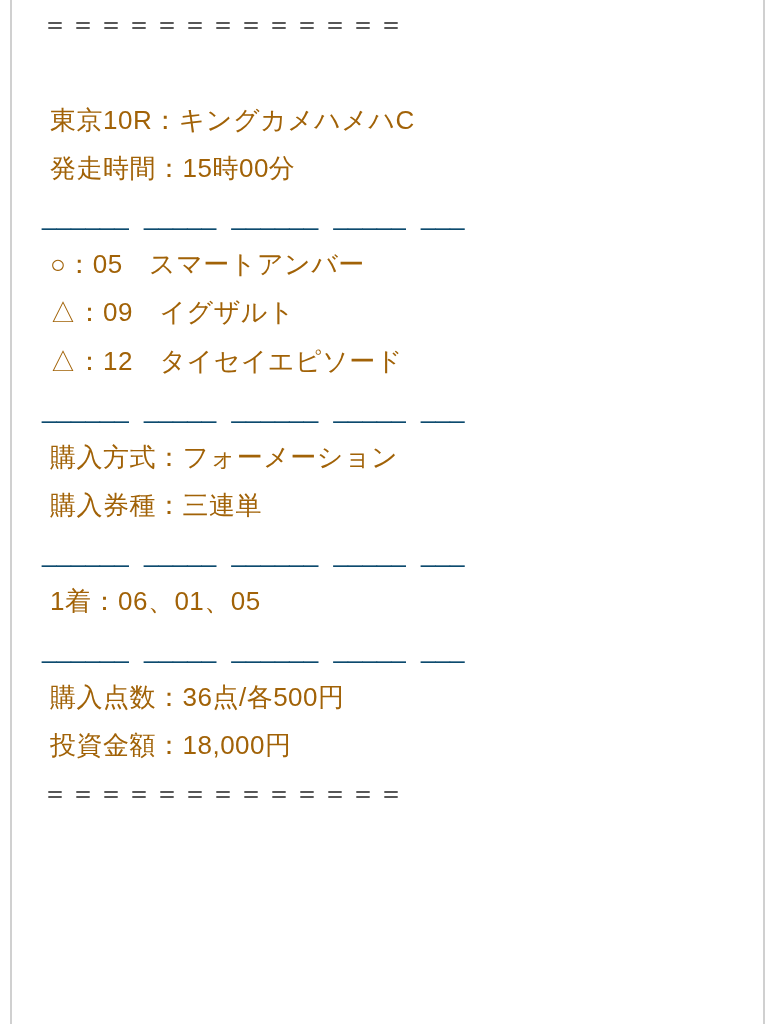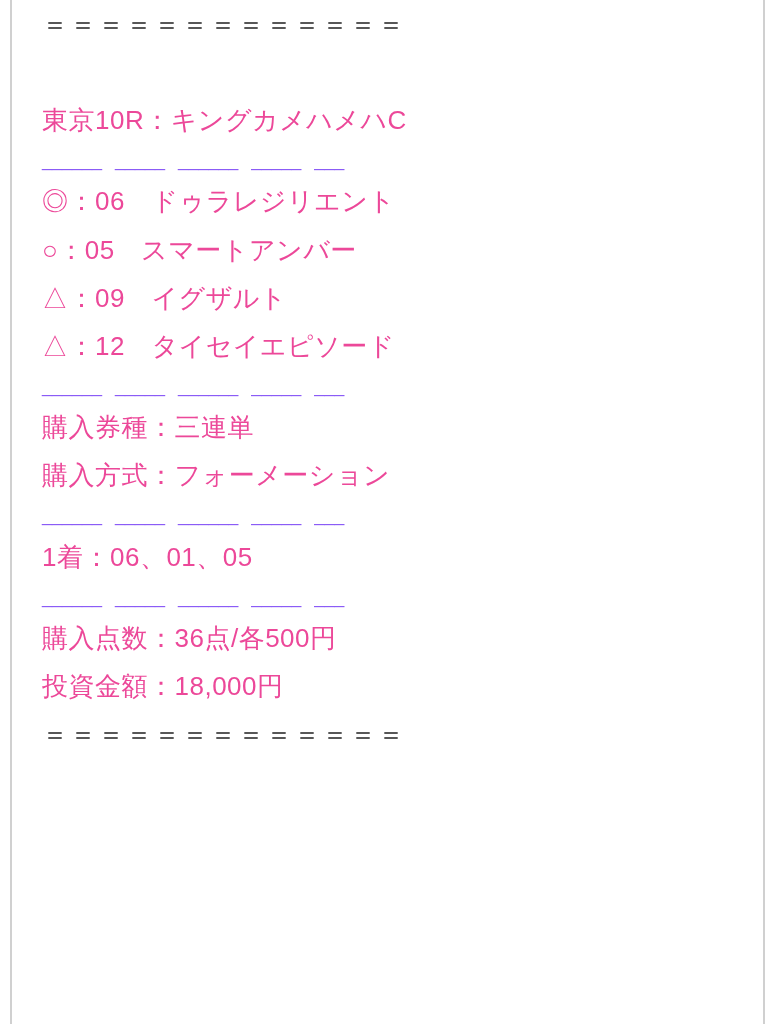--- a/index.html
+++ b/index.html
@@ -16,56 +16,57 @@
     }
     .container {
       border-left: 2px solid #d0d0d0;
       border-right: 2px solid #d0d0d0;
       margin: 0 10px;
       padding: 0 30px 0 30px;
       height: 100%;
     }
     .line {
       font-size: 26px;
-      color: #ec4899;
+      color: #a16207;
       line-height: 1.85;
       letter-spacing: 0.5px;
       white-space: pre;
+      margin-left: 8px;
     }
     .sep-line {
       font-size: 26px;
       color: #1a1a1a;
       line-height: 1.85;
       letter-spacing: 2px;
     }
     .underline-sep {
-      font-size: 18px;
-      color: #8b5cf6;
+      font-size: 26px;
+      color: #0c4a6e;
       line-height: 1.85;
       letter-spacing: 0;
       word-spacing: 8px;
     }
     .blank {
       height: 48px;
     }
   </style>
 </head>
 <body>
 
 <div class="container">
   <div class="sep-line">＝＝＝＝＝＝＝＝＝＝＝＝＝</div>
   <div class="blank"></div>
   <div class="line">東京10R：キングカメハメハC</div>
+  <div class="line">発走時間：15時00分</div>
   <div class="underline-sep">______ _____ ______ _____ ___</div>
-  <div class="line">◎：06　ドゥラレジリエント</div>
   <div class="line">○：05　スマートアンバー</div>
   <div class="line">△：09　イグザルト</div>
   <div class="line">△：12　タイセイエピソード</div>
   <div class="underline-sep">______ _____ ______ _____ ___</div>
+  <div class="line">購入方式：フォーメーション</div>
   <div class="line">購入券種：三連単</div>
-  <div class="line">購入方式：フォーメーション</div>
   <div class="underline-sep">______ _____ ______ _____ ___</div>
   <div class="line">1着：06、01、05</div>
   <div class="underline-sep">______ _____ ______ _____ ___</div>
   <div class="line">購入点数：36点/各500円</div>
   <div class="line">投資金額：18,000円</div>
   <div class="sep-line">＝＝＝＝＝＝＝＝＝＝＝＝＝</div>
 </div>
 
 </body></html>

